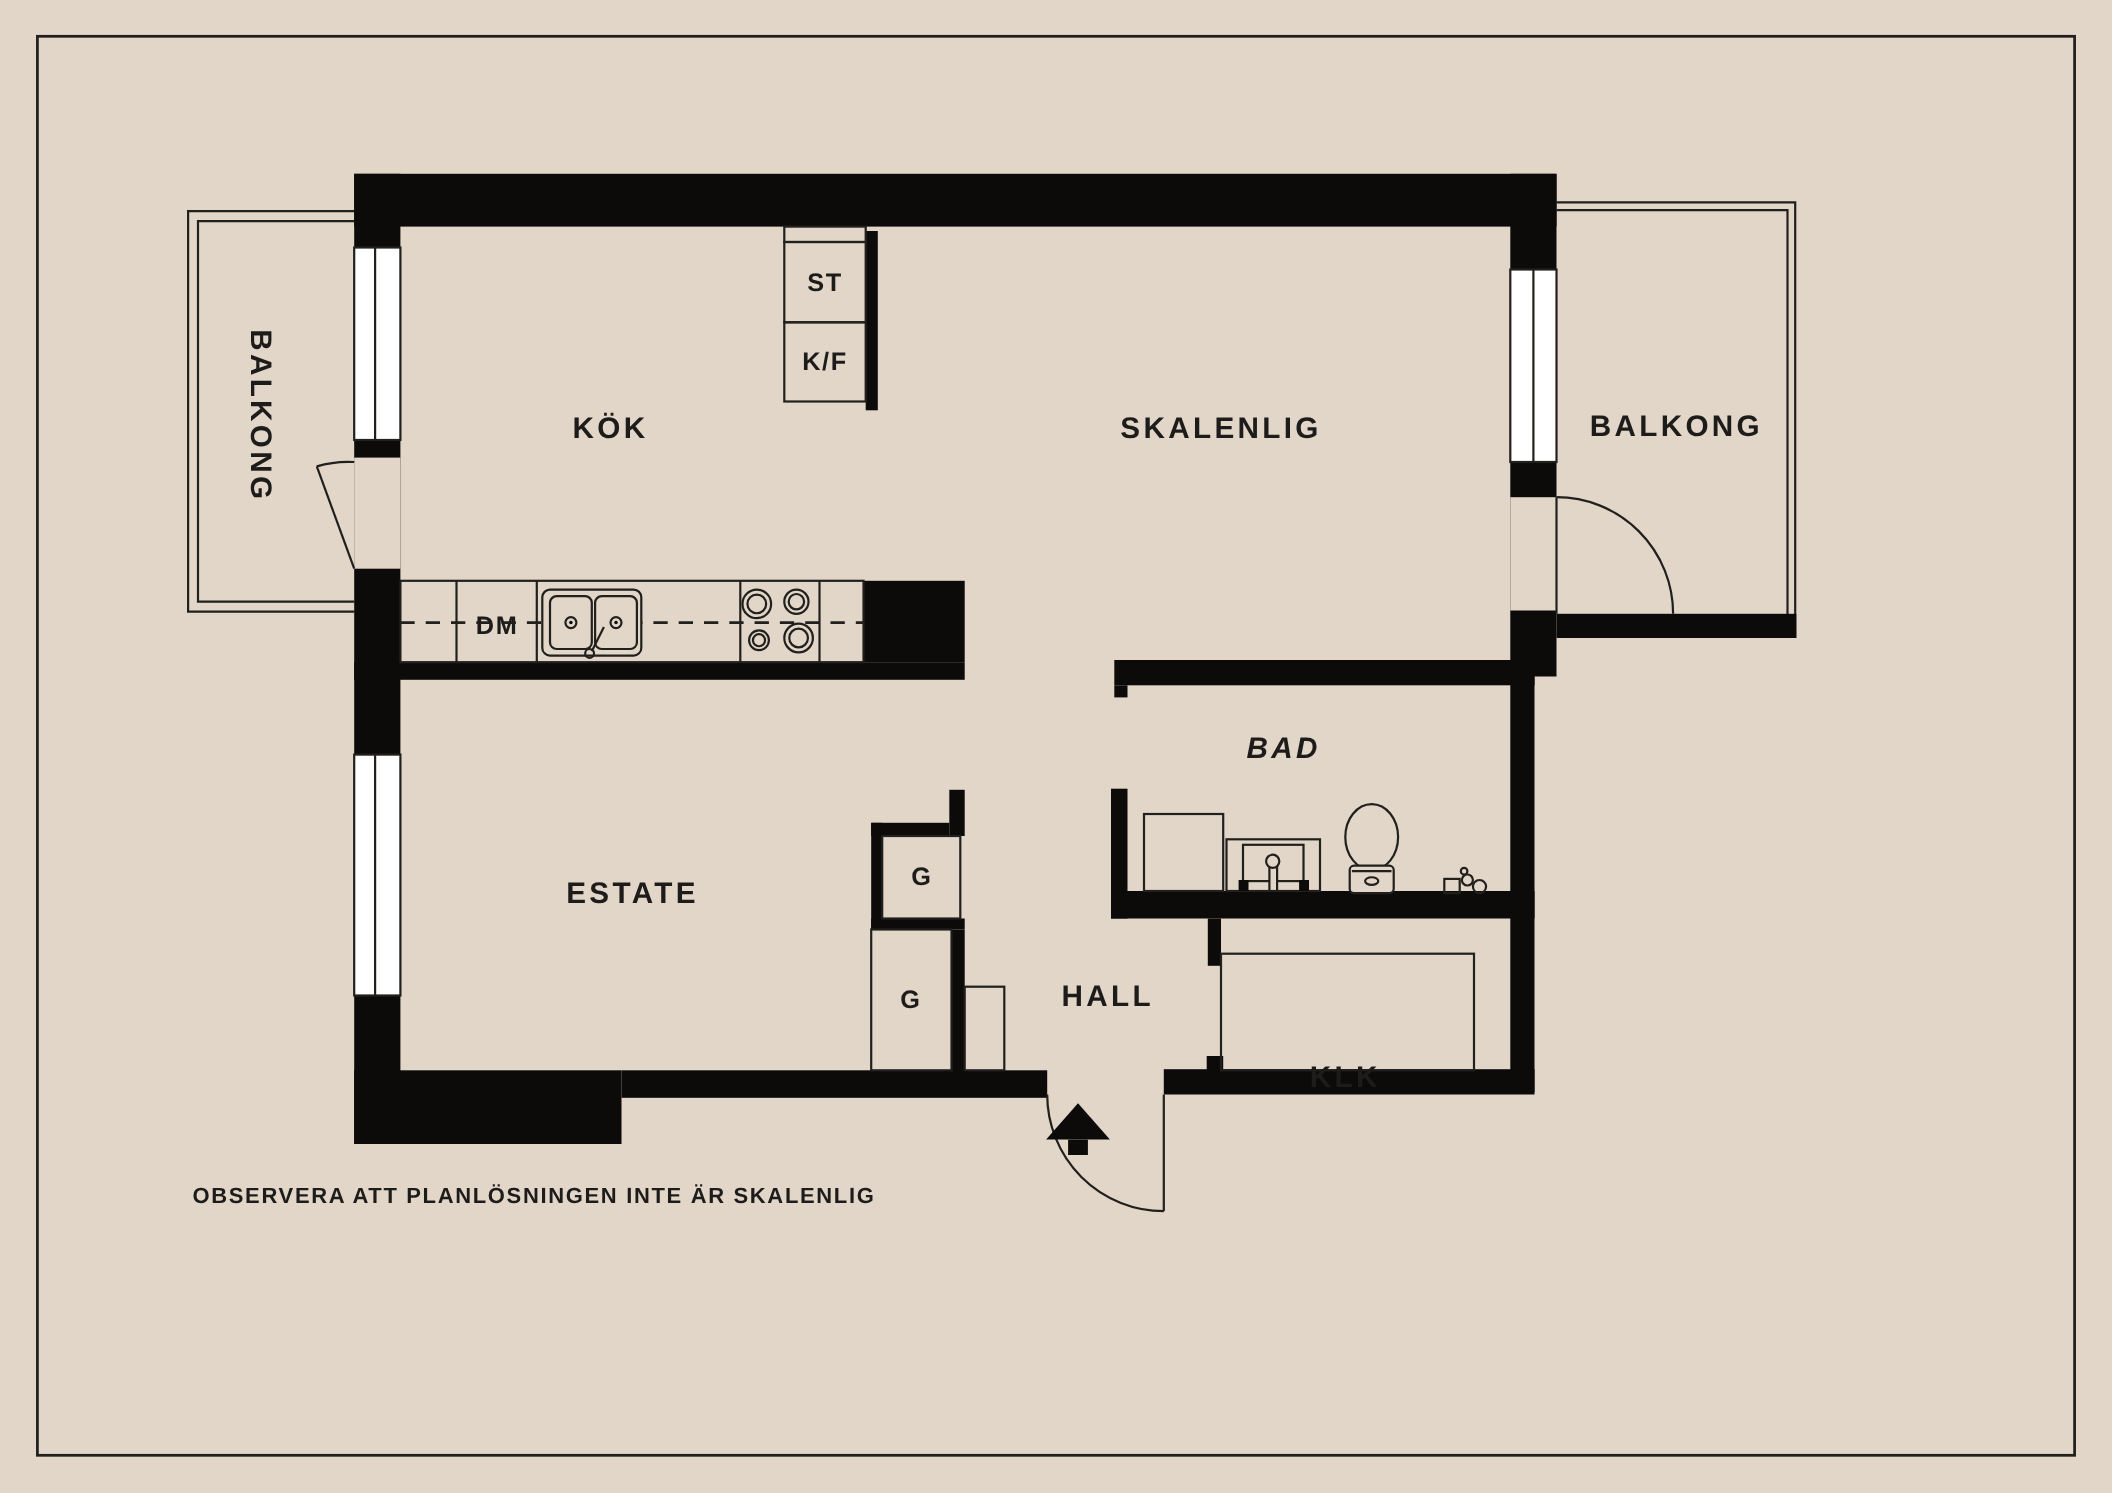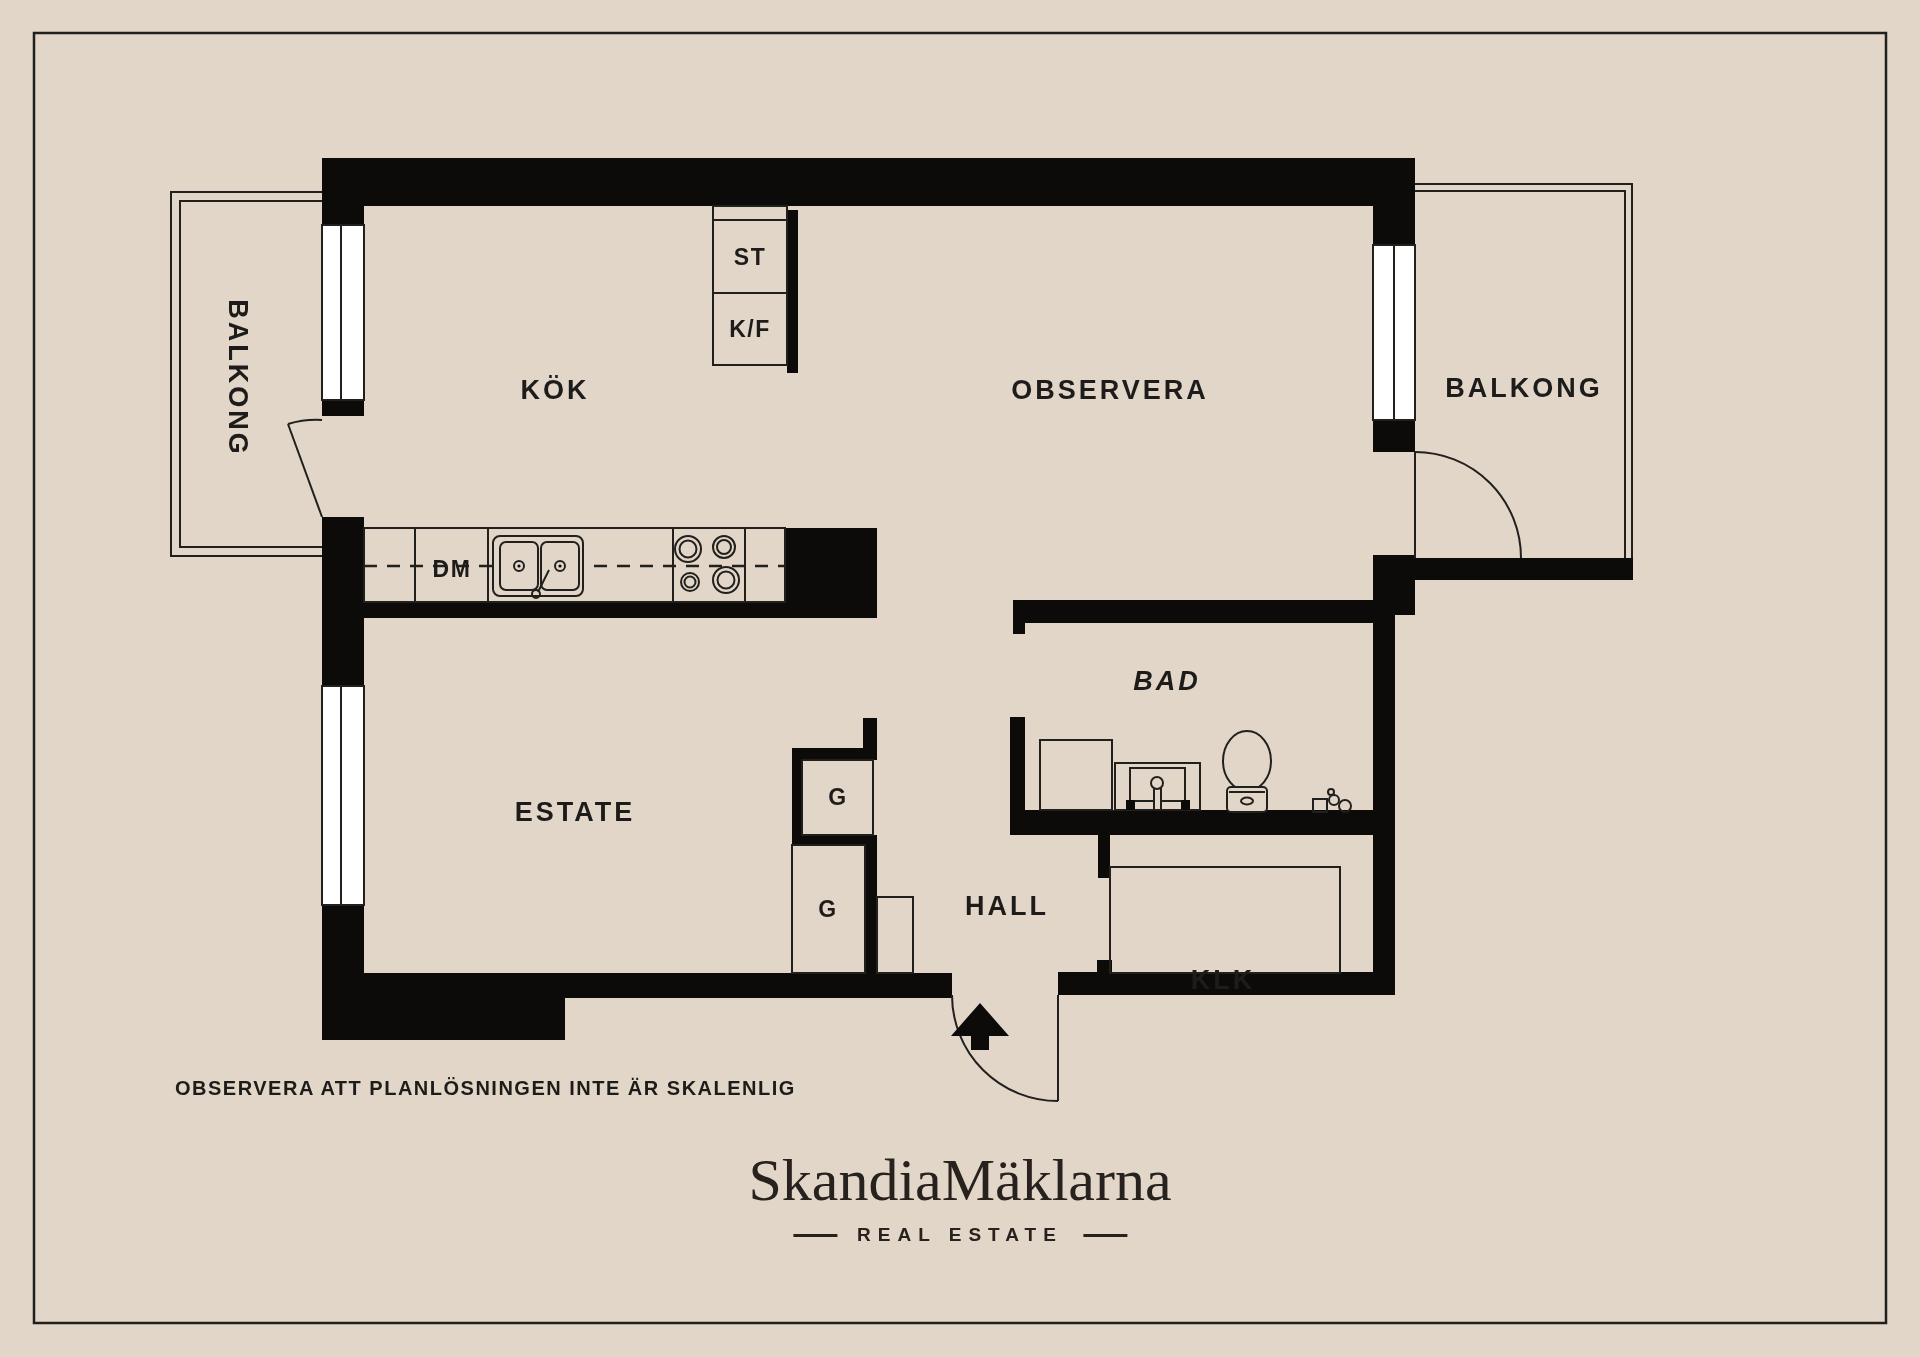--- a/index.html
+++ b/index.html
@@ -195,34 +195,26 @@
     <g>
       <polygon class="wall" points="980,1003 1009,1036 951,1036"></polygon>
       <rect class="wall" x="971" y="1036" width="18" height="14"></rect>
     </g>
   </svg>
 
   <div class="lbl lbl-lg lbl-rot" style="left:237px;top:378px;">BALKONG</div>
   <div class="lbl lbl-lg" style="left:555px;top:390px;">KÖK</div>
   <div class="lbl lbl-sm" style="left:750px;top:257px;">ST</div>
   <div class="lbl lbl-sm" style="left:750px;top:329px;">K/F</div>
-  <div class="lbl lbl-lg" style="left:1110px;top:390px;">OBSERVERA</div>
+  <div class="lbl lbl-lg" style="left:1110px;top:390px;">SKALENLIG</div>
   <div class="lbl lbl-lg" style="left:1524px;top:388px;">BALKONG</div>
   <div class="lbl lbl-sm" style="left:452px;top:569px;">DM</div>
   <div class="lbl lbl-lg" style="left:575px;top:812px;">ESTATE</div>
   <div class="lbl lbl-lg" style="left:1167px;top:681px;font-style:italic;">BAD</div>
   <div class="lbl lbl-sm" style="left:838px;top:797px;">G</div>
   <div class="lbl lbl-sm" style="left:828px;top:909px;">G</div>
   <div class="lbl lbl-lg" style="left:1007px;top:906px;text-align:right;">HALL</div>
   <div class="lbl lbl-lg" style="left:1223px;top:932px;margin-top:48px;">KLK</div>
 
   <div id="disclaimer">OBSERVERA ATT PLANLÖSNINGEN INTE ÄR SKALENLIG</div>
 
-  <div id="logo">
-    <div id="logo-name">SkandiaMäklarna</div>
-    <div id="logo-tagline-row">
-      <span class="tag-dash"></span>
-      <span id="logo-tagline">REAL ESTATE</span>
-      <span class="tag-dash"></span>
-    </div>
-  </div>
 
 </div>
 
 </body></html>

